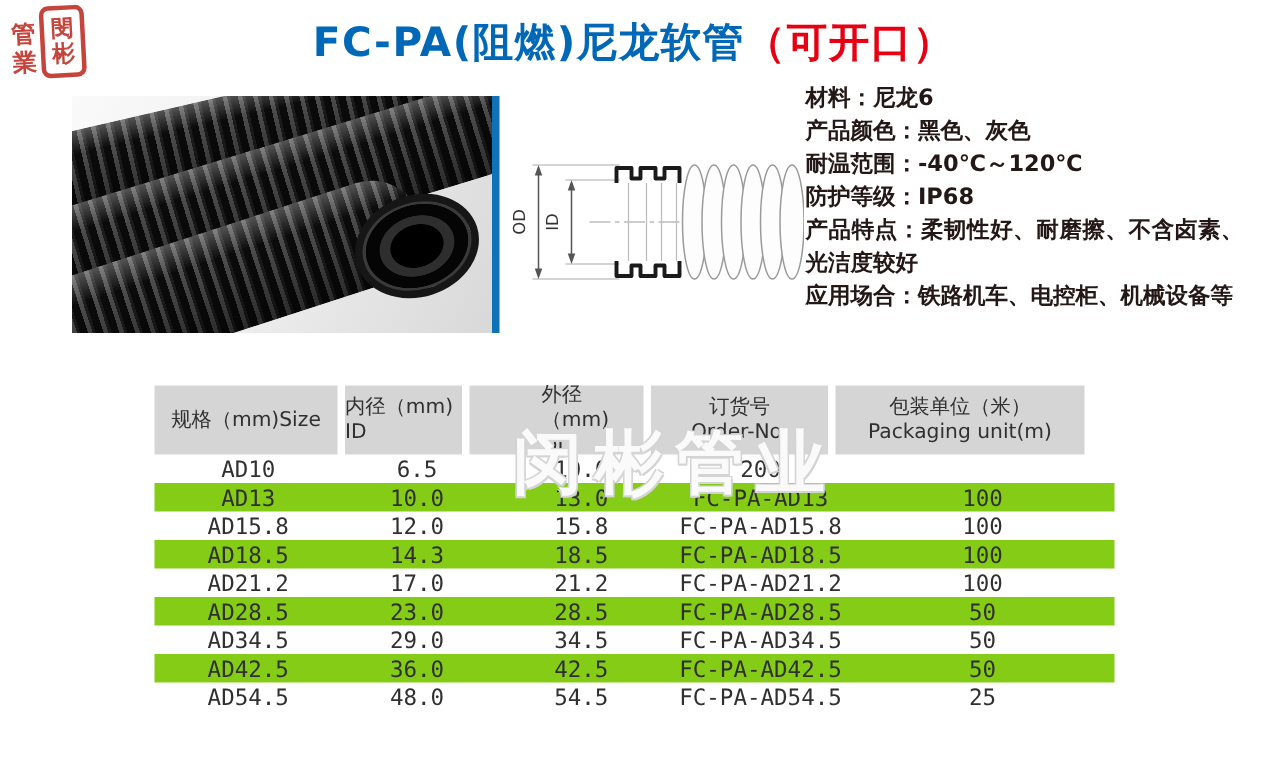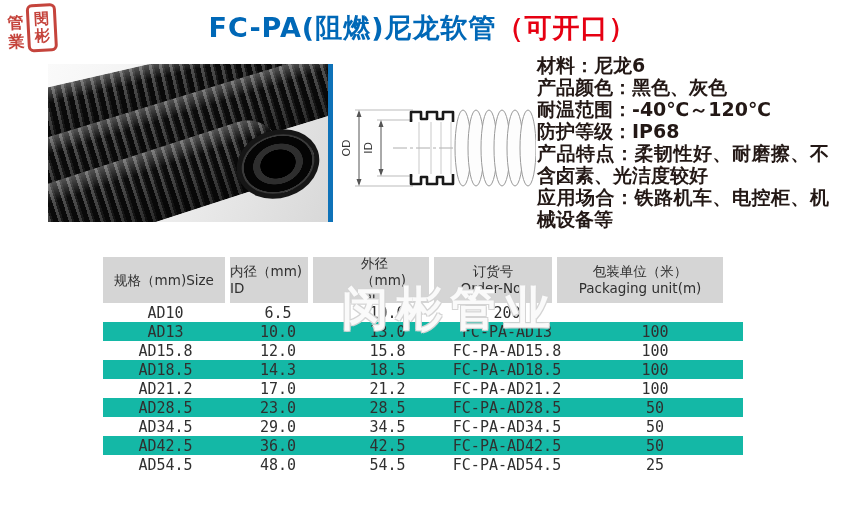--- a/index.html
+++ b/index.html
@@ -57,33 +57,33 @@
     background:radial-gradient(ellipse at 50% 50%, #000 0 36%, #333 37% 52%, #000 53% 70%, #2b2b2b 71% 100%); }
 
   
   .blue-bar { position:absolute; left:328px; top:64px; width:5px; height:158px; background:#0e72b8; }
 
   
   .diagram { position:absolute; left:341px; top:68px; width:195px; height:162px; }
 
   
   .specs { position:absolute; left:537px; top:54px; width:292px;
-           color:#231815; font-size:19px; font-weight:bold; line-height:22px; }
+           color:#231815; font-size:15px; font-weight:bold; line-height:22px; }
   .spec-line { text-align:justify; }
 
   
   .spec-table { position:absolute; left:103px; top:257px; width:640px; color:#303030; }
   .t-head { display:flex; gap:5px; height:46px; }
   .t-head .hcell { background:#d5d5d5; display:flex; flex-direction:column;
                    align-items:center; justify-content:center; font-size:13.5px; line-height:17px; }
   .hc1 { width:122px; } .hc2 { width:78px; } .hc3 { width:116px;padding-left:48px; } .hc4 { width:118px; } .hc5 { width:166px; }
   .t-body .trow { display:grid; grid-template-columns:125px 100px 119px 120px 176px;
                   height:19px; align-items:center; font-size:15px;
                   font-family:"DejaVu Sans Mono","Liberation Mono",monospace; }
-  .t-body .trow.alt { background:#14b8a6; }
+  .t-body .trow.alt { background:#84cc16; }
   .t-body .tcell { text-align:center; white-space:nowrap; }
 
   
   .watermark { position:absolute; left:342px; top:278px; z-index:5; pointer-events:none;
                font-size:46px; font-weight:bold; letter-spacing:8px; color:rgba(255,255,255,.88);
                text-shadow:1px 1px 0 #d4d4d4,-1px -1px 0 #d4d4d4,1px -1px 0 #d4d4d4,-1px 1px 0 #d4d4d4; }
 </style>
 </head>
 <body>
 

